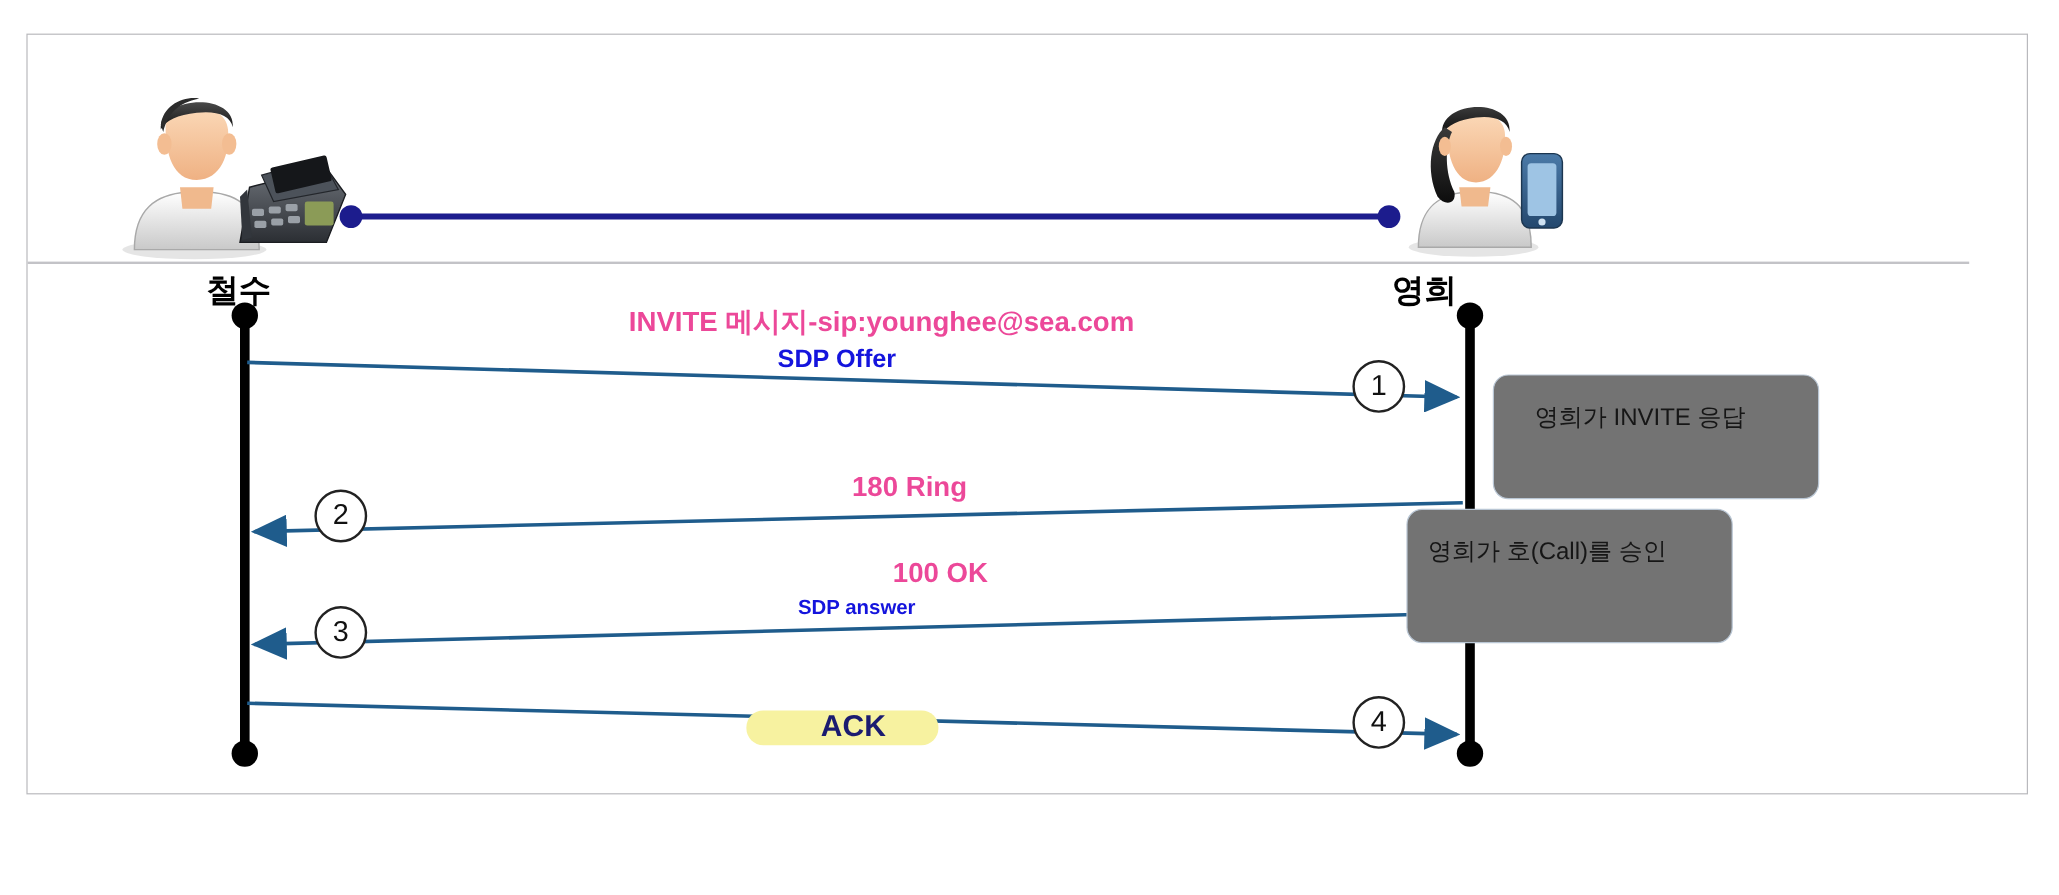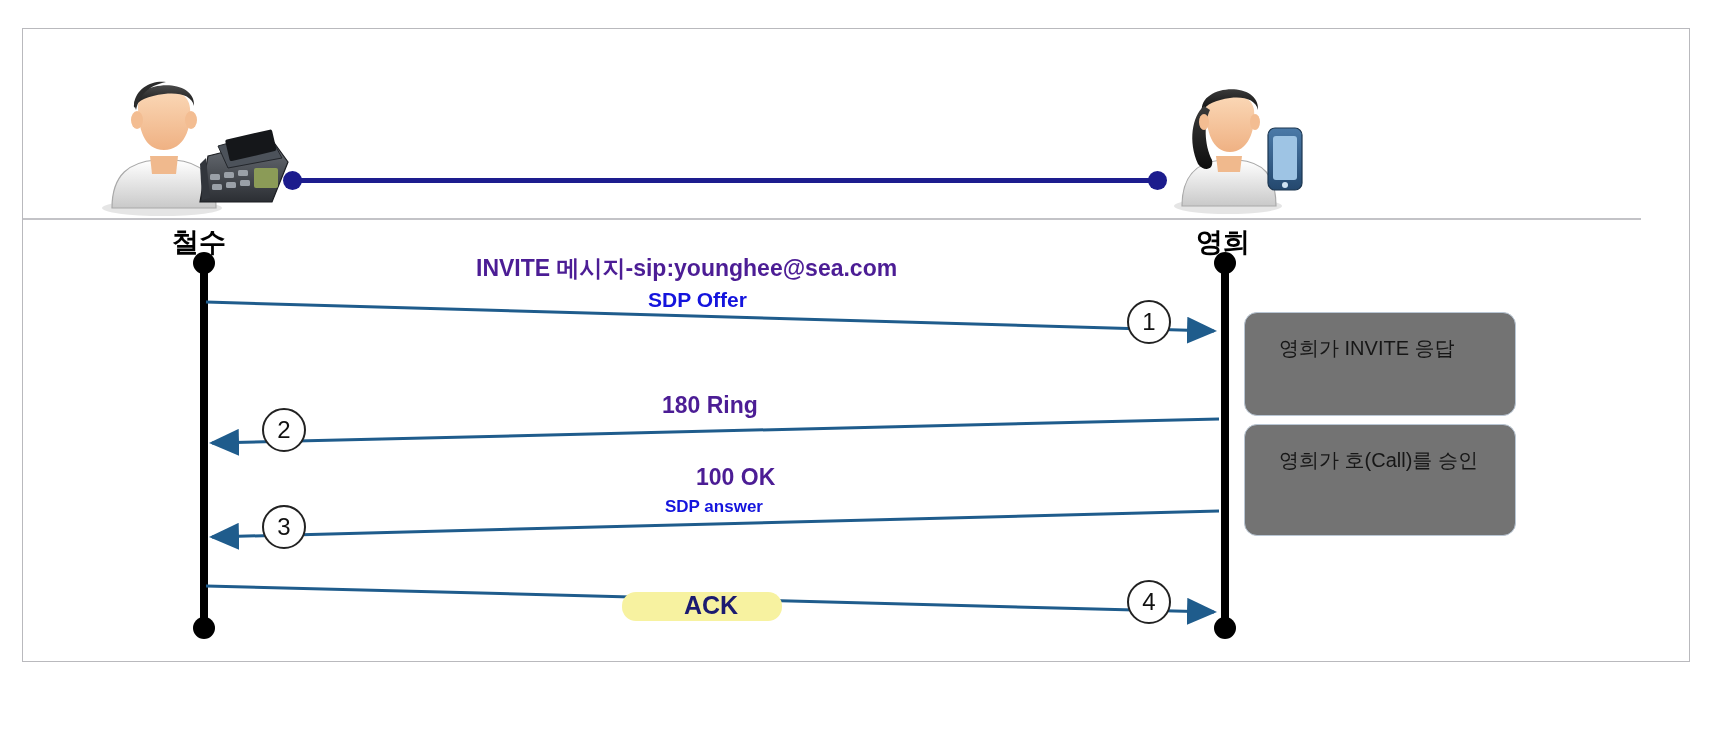--- a/index.html
+++ b/index.html
@@ -85,39 +85,39 @@
   .ll-cap.y-bot { left: 1214px; top: 617px; }
 
   .actor-label {
     position: absolute;
     font-size: 27px;
     font-weight: bold;
     color: #000000;
     white-space: nowrap;
   }
   .actor-label.cheolsu  { left: 172px;  top: 224px; }
-  .actor-label.younghee { left: 1196px; top: 224px; }
+  .actor-label.younghee { left: 1160px; top: 224px; }
 
   
   #arrows {
     position: absolute;
     left: 0; top: 0;
     width: 1716px;
     height: 746px;
     pointer-events: none;
   }
 
   
   .msg {
     position: absolute;
     white-space: nowrap;
     font-weight: bold;
     line-height: 1.18;
   }
-  .msg-navy  { color: #4c1d95; }
+  .msg-navy  { color: #ec4899; margin-left: 48px; }
   .msg-blue  { color: #1414dd; }
 
   .msg.invite      { left: 476px; top: 255px; font-size: 23px; }
   .msg.sdp-offer   { left: 648px; top: 288px; font-size: 21px; }
   .msg.ring180     { left: 662px; top: 392px; font-size: 23px; }
   .msg.ok200       { left: 696px; top: 464px; font-size: 23px; }
   .msg.sdp-answer  { left: 665px; top: 497px; font-size: 17px; }
 
   .ack-wrap {
     position: absolute;
@@ -171,21 +171,21 @@
     background: #737373;
     border: 1px solid #b9c6d4;
     border-radius: 13px;
     box-sizing: border-box;
     font-size: 20px;
     color: #161616;
     line-height: 1.35;
     padding: 22px 20px 0 34px;
   }
   .callout.c1 { left: 1244px; top: 312px; width: 272px; height: 104px; }
-  .callout.c2 { left: 1244px; top: 424px; width: 272px; height: 112px; }
+  .callout.c2 { left: 1172px; top: 424px; width: 272px; height: 112px; padding-left: 17px; }
 </style>
 </head>
 <body>
 
 <div id="stage">
 
   <div class="frame"></div>
   <div class="divider"></div>
 
   <div class="actor" style="left:96px; top:70px;">

